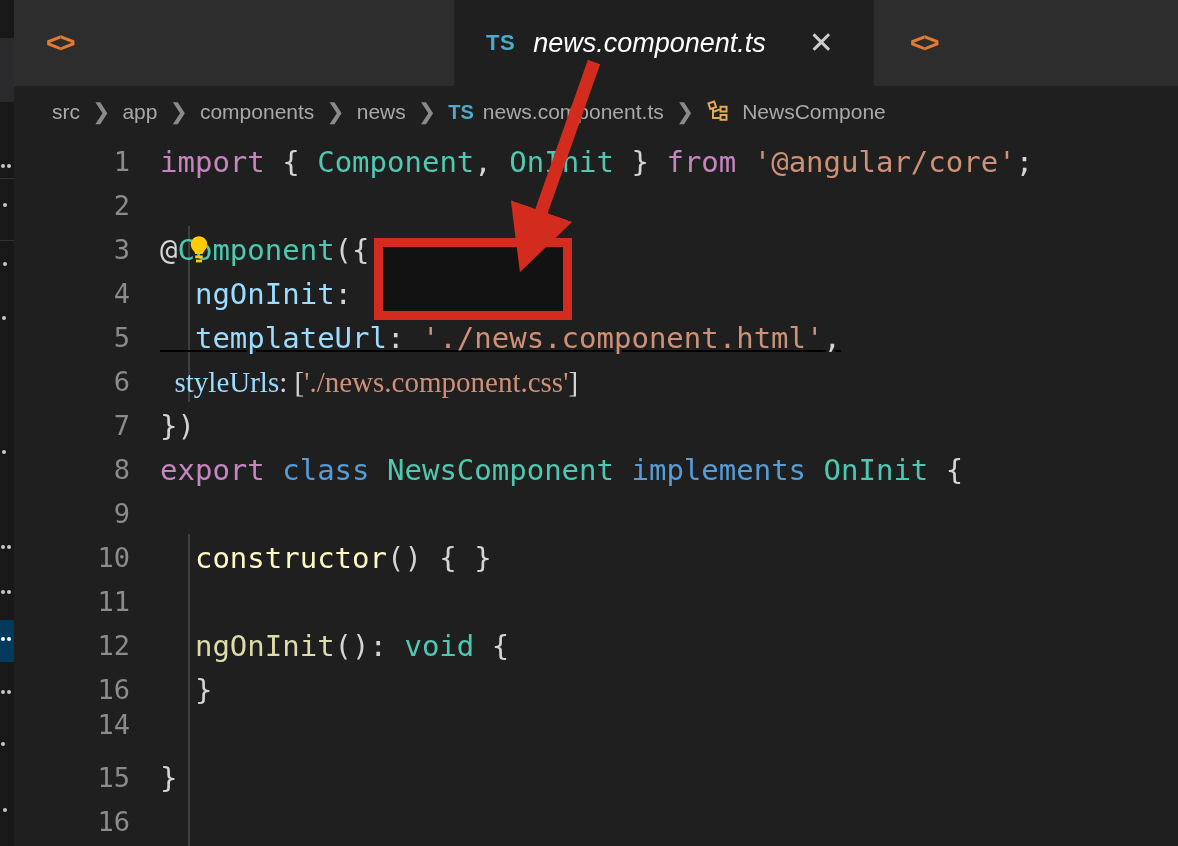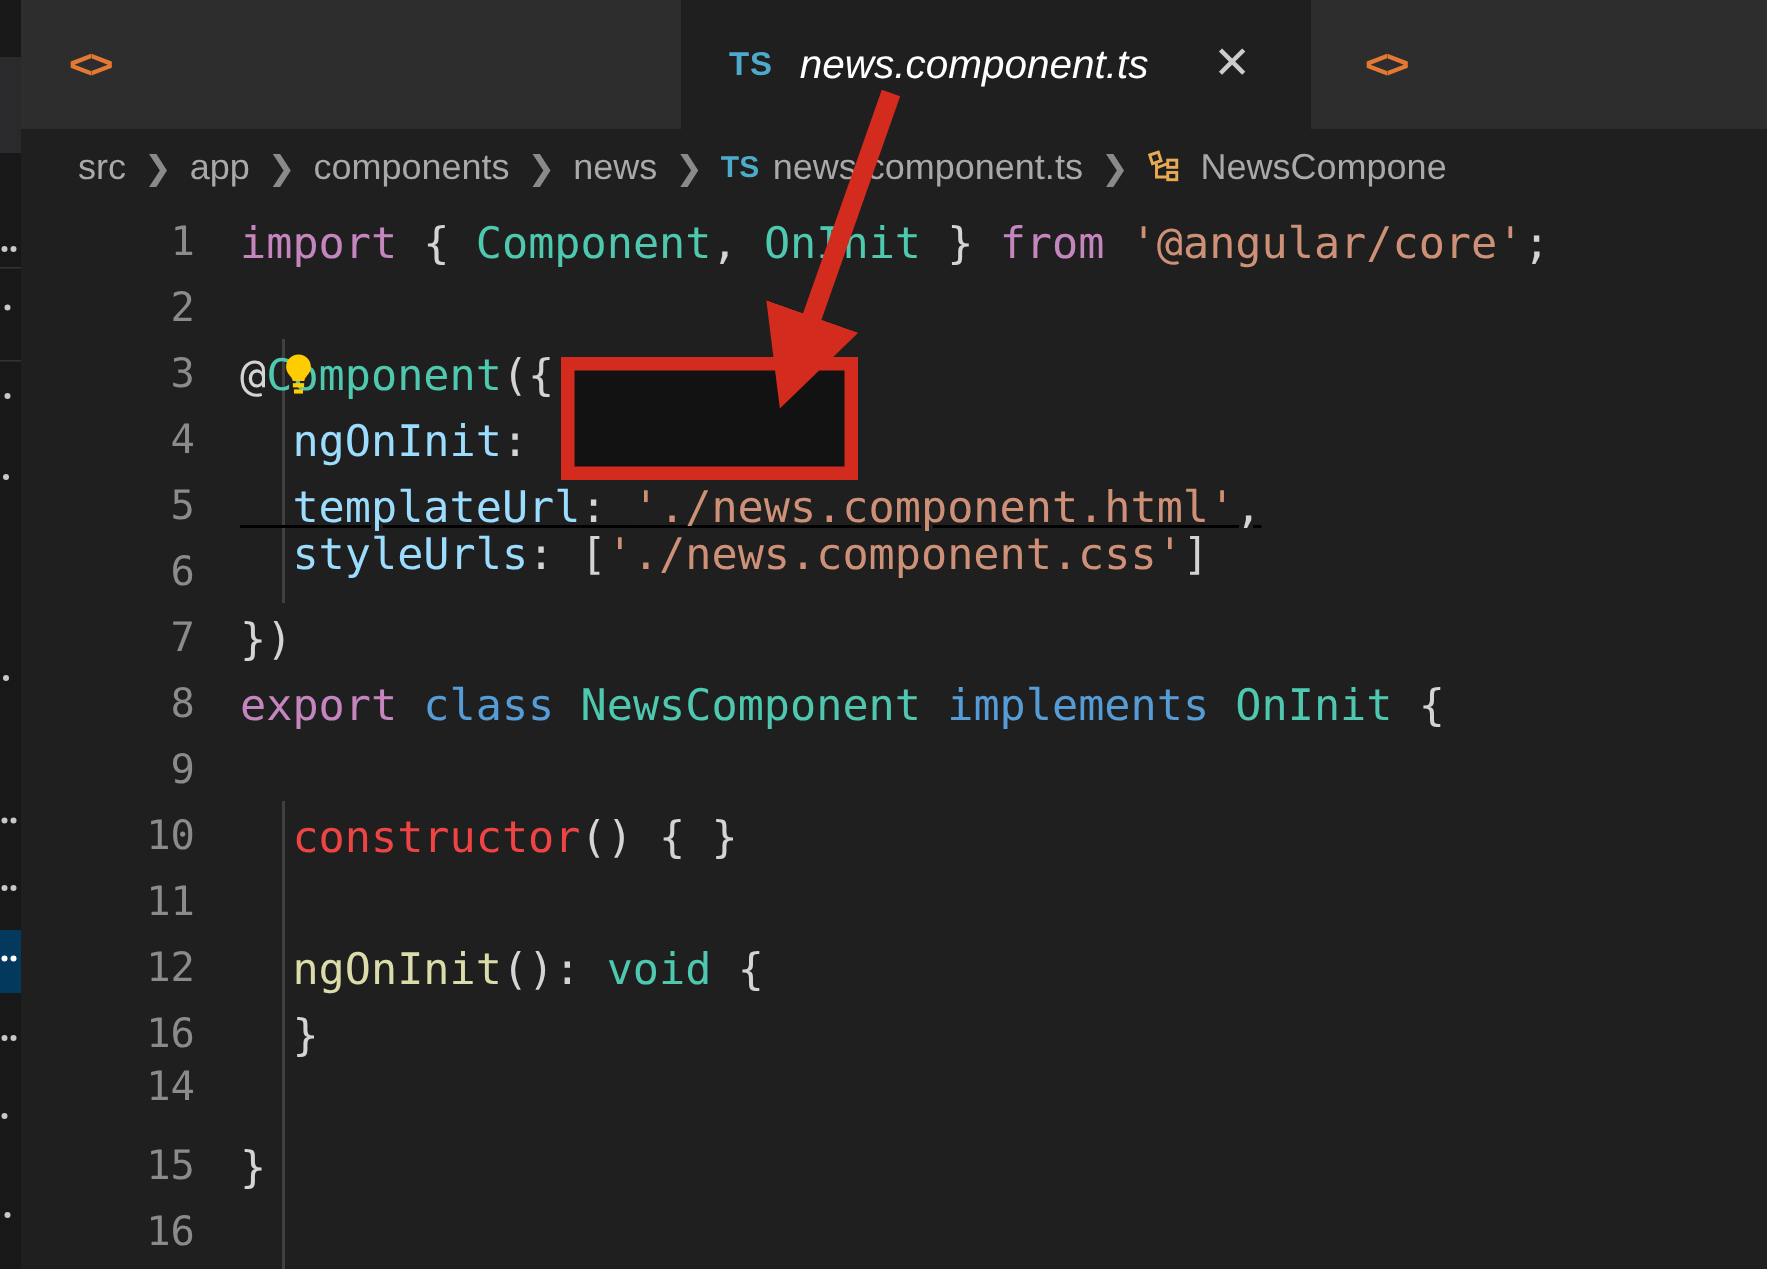--- a/index.html
+++ b/index.html
@@ -31,21 +31,21 @@
   .html-icon{color:#e37933;font-size:27px;font-weight:600;letter-spacing:-2px;font-family:"Liberation Sans",sans-serif;}
   .tab-label{font-size:27px;color:#9d9d9d;white-space:nowrap;font-family:"Liberation Sans",sans-serif;}
   .tab.active .tab-label{color:#ffffff;font-style:italic;}
   .tab-close{position:absolute;right:40px;top:50%;transform:translateY(-50%);
     color:#cccccc;font-size:30px;line-height:1;font-weight:300;cursor:pointer;}
 
   
   .breadcrumb{position:absolute;left:14px;top:86px;width:1164px;height:52px;
     background:#1f1f1f;display:flex;align-items:center;padding-left:38px;
     box-sizing:border-box;white-space:nowrap;overflow:hidden;z-index:1;}
-  .crumb{font-size:24px;color:#a9a9a9;font-family:"Liberation Sans",sans-serif;text-align:center;}
+  .crumb{font-size:21px;color:#a9a9a9;font-family:"Liberation Sans",sans-serif;text-align:center;}
   .crumb-sep{font-size:22px;color:#8a8a8a;margin:0 12px;font-weight:300;}
   .crumb-ts{color:#4daaca;font-size:20px;font-weight:700;margin-right:9px;}
   .crumb-classicon{display:inline-block;width:26px;height:24px;margin-right:10px;vertical-align:-4px;}
 
   
   .editor{position:absolute;left:14px;top:138px;width:1164px;height:708px;background:#1f1f1f;overflow:hidden;}
   .gutter{position:absolute;left:0;top:0;width:132px;height:708px;}
   .lnum{position:absolute;right:16px;width:120px;text-align:right;
     font-family:"DejaVu Sans Mono", monospace;font-size:27px;color:#8b8b8b;line-height:44px;}
   .code{position:absolute;left:146px;top:0;width:1020px;height:708px;}
@@ -54,21 +54,21 @@
   .indent-guide{position:absolute;width:2px;background:#404040;}
 
   
   .t-kw{color:#c586c0;}          
   .t-ctl{color:#569cd6;}         
   .t-type{color:#4ec9b0;}        
   .t-plain{color:#d4d4d4;}
   .t-prop{color:#9cdcfe;}        
   .t-str{color:#ce9178;}         
   .t-fn{color:#dcdcaa;}          
-  .t-ctor{color:#ef4444;}        
+  .t-ctor{color:#fef9c3;}        
   .t-dec{color:#4ec9b0;}         
   .sel-hl{background:#4a4a4f;border-radius:3px;padding:1px 0;}
 
   
   .bulb{position:absolute;z-index:4;}
 
   
   .anno-rect{position:absolute;border:9px solid #d32b1e;background:#121212;z-index:5;box-sizing:border-box;}
   .anno-arrow{position:absolute;z-index:6;pointer-events:none;}
 </style>
@@ -166,21 +166,21 @@
         <div class="lnum" style="top: 662px;">16</div>
       </div>
     <div class="code" id="codearea">
       <div class="indent-guide" style="left:28px;top:88px;height:176px;"></div>
       <div class="indent-guide" style="left:28px;top:396px;height:352px;"></div>
     <div class="cline" style="top: 2px;"><span class="t-kw">import</span><span class="t-plain"> </span><span class="t-plain">{</span><span class="t-plain"> </span><span class="t-type">Component</span><span class="t-plain">,</span><span class="t-plain"> </span><span class="t-type">OnInit</span><span class="t-plain"> </span><span class="t-plain">}</span><span class="t-plain"> </span><span class="t-kw">from</span><span class="t-plain"> </span><span class="t-str">'@angular/core'</span><span class="t-plain">;</span></div>
         <div class="cline" style="top: 46px;"></div>
         <div class="cline" style="top: 90px;"><span class="t-plain">@</span><span class="t-dec">Component</span><span class="t-plain">({</span></div>
         <div class="cline" style="top: 134px;"><span class="t-plain">  </span><span class="t-prop">ngOnInit</span><span class="t-plain">: </span><span class="t-str">'</span><span class="t-str sel-hl">app-news</span><span class="t-str">'</span><span class="t-plain">,</span></div>
         <div class="cline" style="top: 178px; text-decoration: underline;"><span class="t-plain">  </span><span class="t-prop">templateUrl</span><span class="t-plain">: </span><span class="t-str">'./news.component.html'</span><span class="t-plain">,</span></div>
-        <div class="cline" style="top: 209px;"><span class="t-plain">  </span><span class="t-prop">styleUrls</span><span class="t-plain">: </span><span class="t-plain">[</span><span class="t-str">'./news.component.css'</span><span class="t-plain">]</span></div>
+        <div class="cline" style="top: 222px; font-family: Liberation Serif, serif;"><span class="t-plain">  </span><span class="t-prop">styleUrls</span><span class="t-plain">: </span><span class="t-plain">[</span><span class="t-str">'./news.component.css'</span><span class="t-plain">]</span></div>
         <div class="cline" style="top: 266px;"><span class="t-plain">})</span></div>
         <div class="cline" style="top: 310px;"><span class="t-kw">export</span><span class="t-plain"> </span><span class="t-ctl">class</span><span class="t-plain"> </span><span class="t-type">NewsComponent</span><span class="t-plain"> </span><span class="t-ctl">implements</span><span class="t-plain"> </span><span class="t-type">OnInit</span><span class="t-plain"> </span><span class="t-plain">{</span></div>
         <div class="cline" style="top: 354px;"></div>
         <div class="cline" style="top: 398px;"><span class="t-plain">  </span><span class="t-ctor">constructor</span><span class="t-plain">() { }</span></div>
         <div class="cline" style="top: 442px;"></div>
         <div class="cline" style="top: 486px;"><span class="t-plain">  </span><span class="t-fn">ngOnInit</span><span class="t-plain">(): </span><span class="t-type">void</span><span class="t-plain"> {</span></div>
         <div class="cline" style="top: 530px;"><span class="t-plain">  }</span></div>
         <div class="cline" style="top: 574px;"></div>
         <div class="cline" style="top: 618px;"><span class="t-plain">}</span></div>
         <div class="cline" style="top: 662px;"></div>

